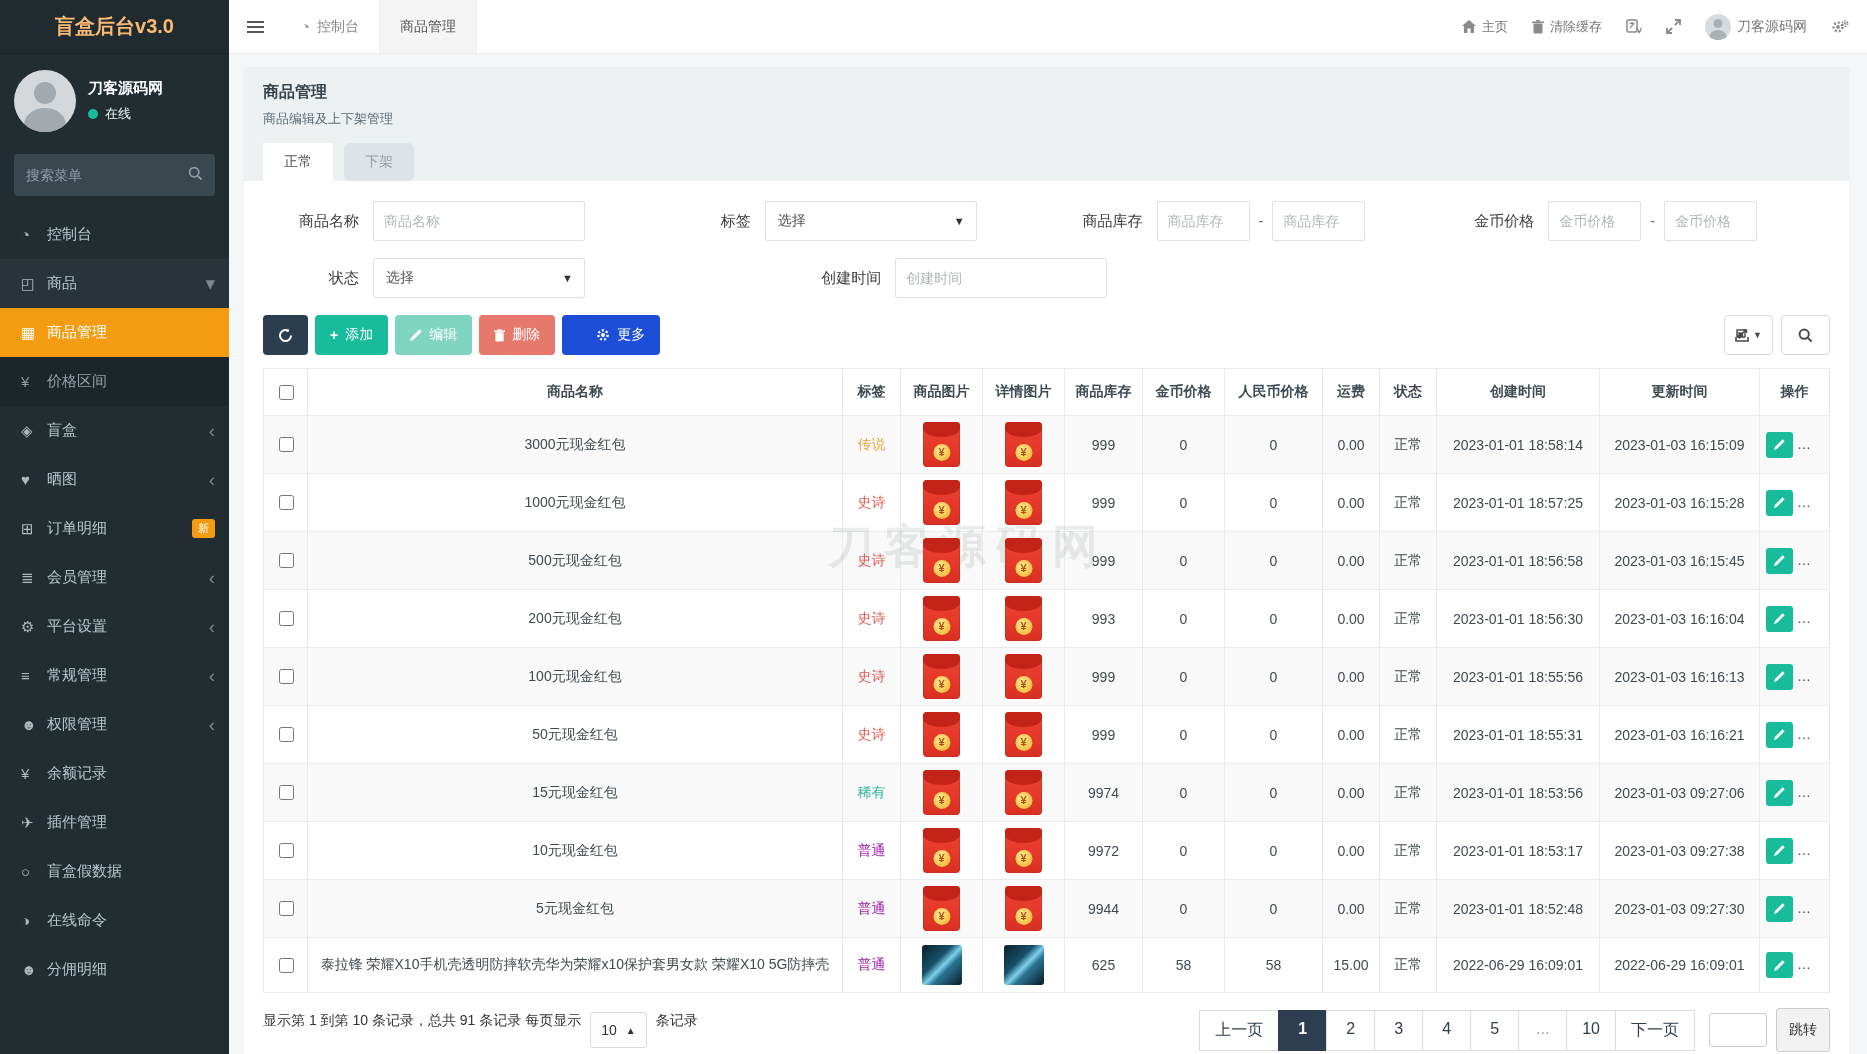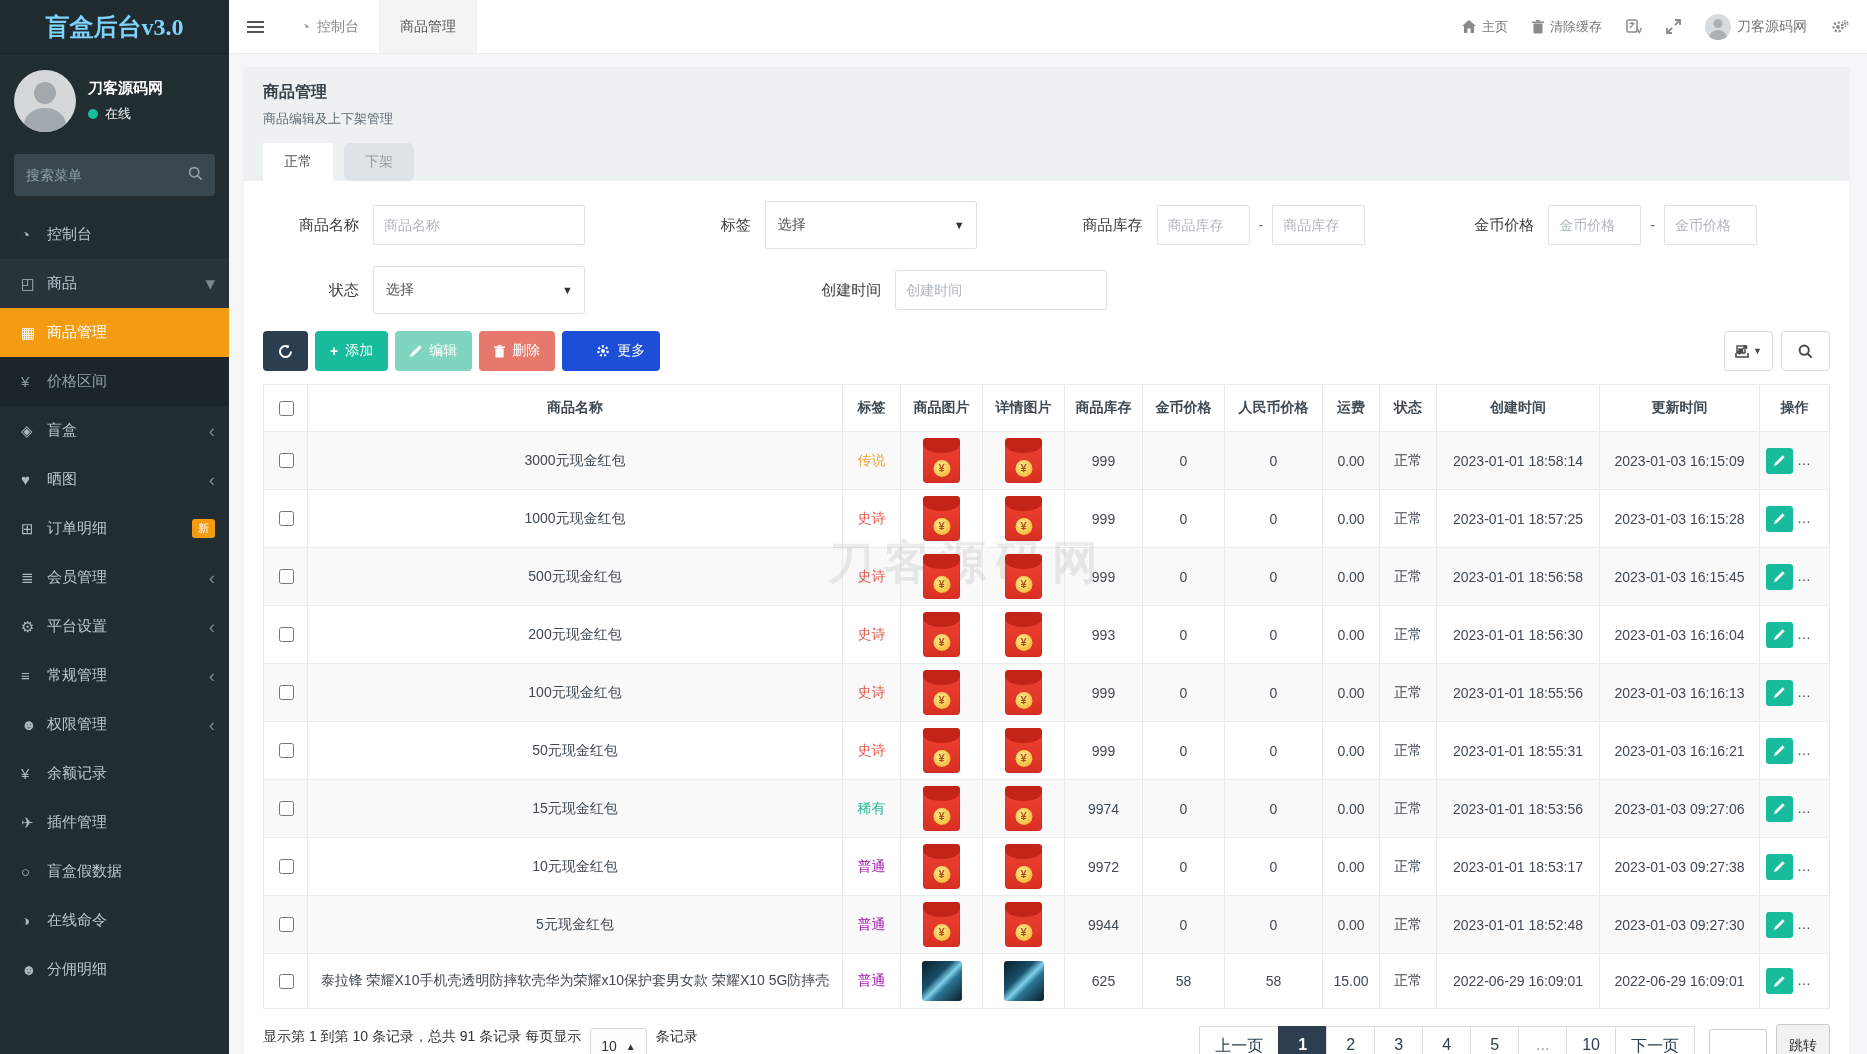--- a/index.html
+++ b/index.html
@@ -6,21 +6,21 @@
   body{
     width:1867px;height:1054px;overflow:hidden;
     font-family:"Liberation Sans","DejaVu Sans",sans-serif;
     background:#f4f6f7;font-size:14px;color:#404a52;
   }
   .app{display:flex;width:1867px;height:1054px;}
 
   
   .sidebar{width:229px;flex:0 0 229px;background:#222d32;height:1054px;display:flex;flex-direction:column;}
   .brand{height:53px;display:flex;align-items:center;justify-content:center;
-    color:#7dd3fc;font-size:24px;font-weight:700;background:#202b30;border-bottom:1px solid rgba(0,0,0,.18);font-family:Liberation Serif, serif;}
+    color:#fdba74;font-size:20px;font-weight:700;background:#202b30;border-bottom:1px solid rgba(0,0,0,.18);}
   .user-panel{display:flex;align-items:center;padding:16px 14px 10px;}
   .avatar{width:62px;height:62px;border-radius:50%;background:#d4d8db;position:relative;overflow:hidden;flex:0 0 62px;}
   .avatar:before{content:"";position:absolute;left:50%;top:12px;transform:translateX(-50%);
     width:22px;height:22px;border-radius:50%;background:#a2a9af;}
   .avatar:after{content:"";position:absolute;left:50%;top:38px;transform:translateX(-50%);
     width:42px;height:34px;border-radius:50%;background:#a2a9af;}
   .user-meta{margin-left:12px;}
   .user-name{color:#fff;font-size:15px;font-weight:700;}
   .user-status{display:flex;align-items:center;margin-top:7px;color:#eef3f5;font-size:13px;}
   .dot{width:10px;height:10px;border-radius:50%;background:#18bc9c;margin-right:7px;}
@@ -70,21 +70,21 @@
   .panel-body{padding:20px 19px 16px;background:#fff;}
 
   
   .filter-row{display:flex;margin-bottom:17px;}
   .fgroup{display:flex;align-items:center;flex:1;min-width:0;}
   .flabel{width:96px;text-align:right;margin-right:14px;color:#3c3c3c;font-size:15px;flex:0 0 96px;}
   .f-input{height:40px;box-sizing:border-box;border:1px solid #dde2e5;border-radius:2px;padding:0 10px;
     font-size:14px;color:#333;width:212px;outline:none;background:#fff;font-family:inherit;}
   .f-input::placeholder{color:#b0b7bc;}
   .f-input.small{width:93px;}
-  .fselect{height:48px;box-sizing:border-box;border:1px solid #dde2e5;border-radius:2px;width:212px;
+  .fselect{height:40px;box-sizing:border-box;border:1px solid #dde2e5;border-radius:2px;width:212px;
     display:flex;align-items:center;padding:0 12px;color:#555;font-size:14px;cursor:pointer;position:relative;background:#fff;}
   .fselect .caret{position:absolute;right:11px;color:#333;font-size:11px;}
   .range-dash{margin:0 9px;color:#666;}
   .fbuttons{display:flex;gap:8px;align-items:center;padding-left:110px;}
   .btn-submit{background:#18bc9c;color:#fff;border:none;height:40px;padding:0 19px;border-radius:3px;font-size:15px;cursor:pointer;font-family:inherit;}
   .btn-reset{background:#fff;color:#444;border:1px solid #ddd;height:40px;padding:0 16px;border-radius:3px;font-size:15px;cursor:pointer;font-family:inherit;}
 
   
   .toolbar{display:flex;align-items:center;margin:4px 0 0;}
   .tbtn{height:40px;border:none;border-radius:4px;color:#fff;font-size:14px;padding:0 15px;

